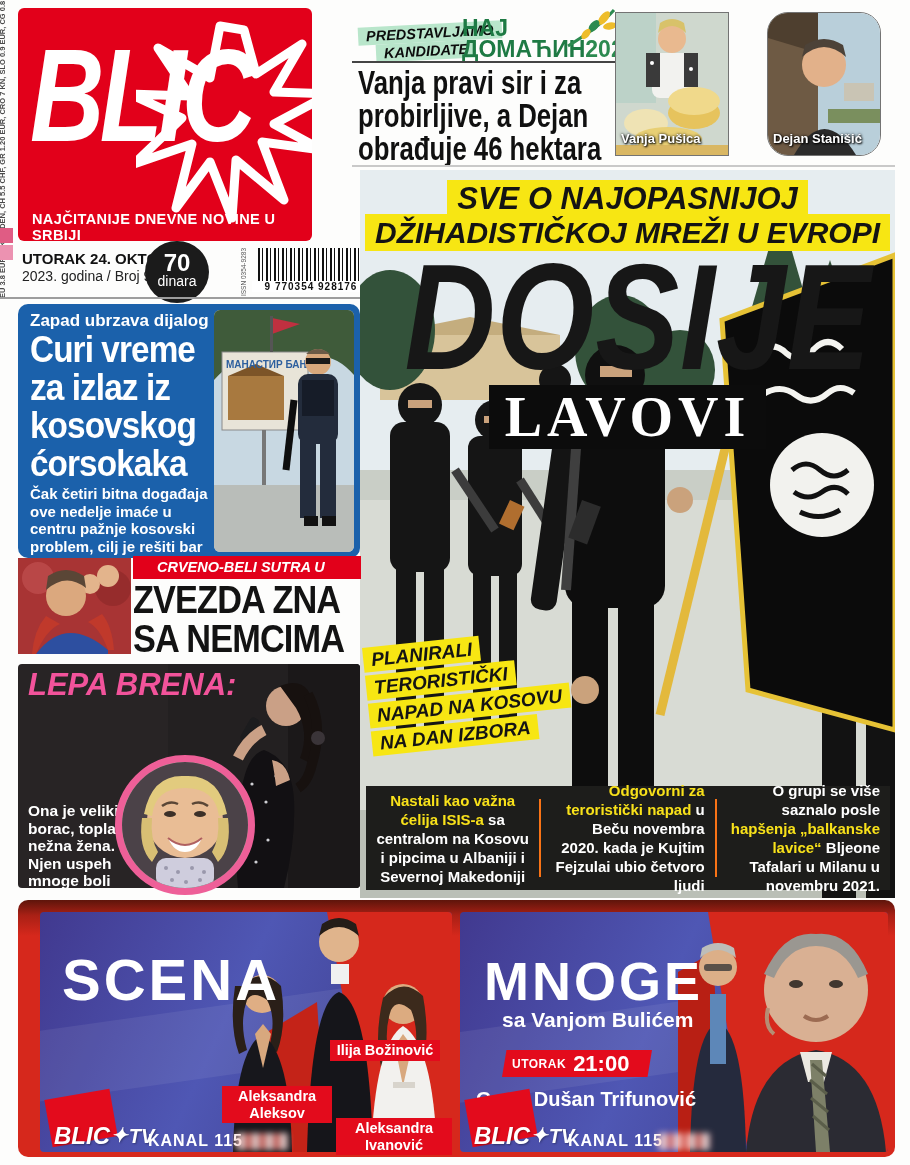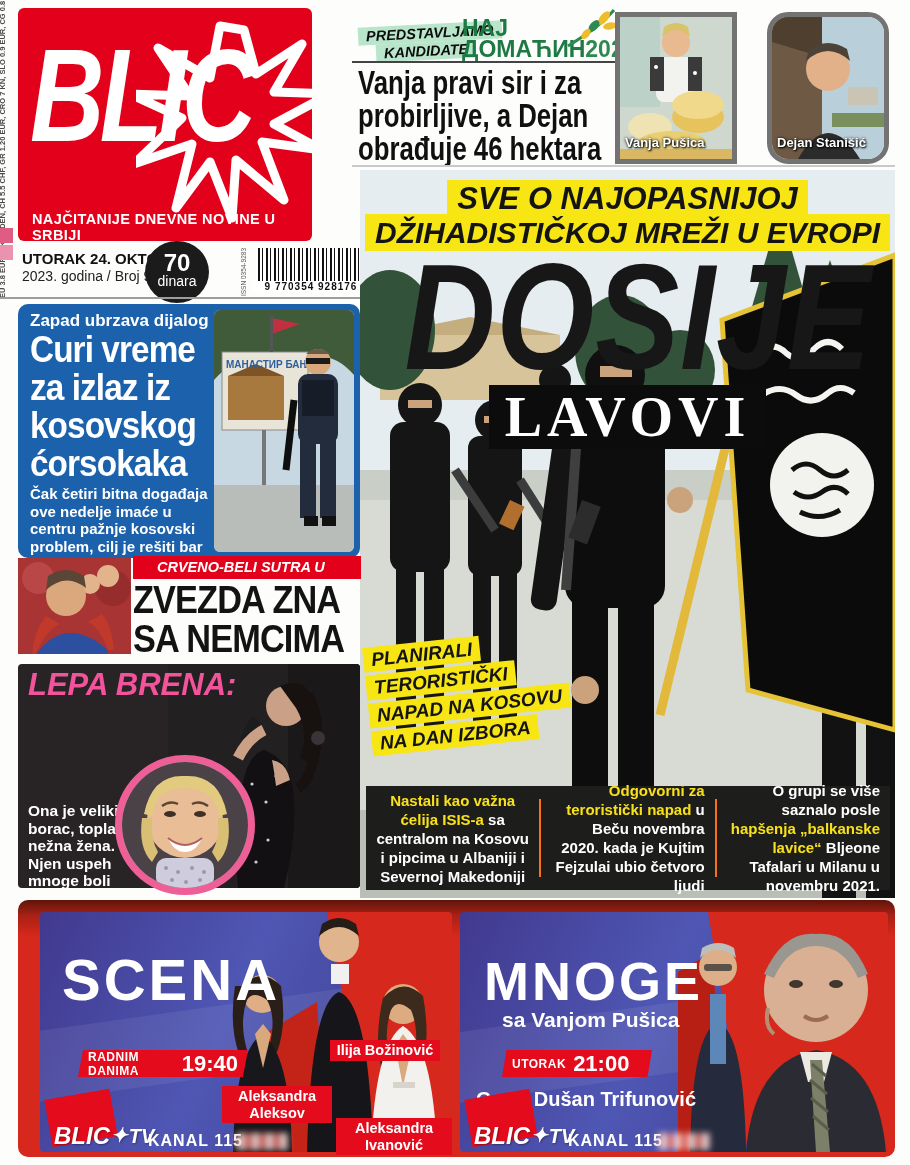--- a/index.html
+++ b/index.html
@@ -29,21 +29,21 @@
   #issn{left:240px;top:248px;font-size:6.5px;color:#555;writing-mode:vertical-rl;transform:rotate(180deg);}
   .rule{background:#9d9d9d;}
 
   
   .kickstrip{background:#b9e6cb;color:#0d0d0d;font-weight:900;font-style:italic;font-size:14.5px;
              padding:1px 8px;display:inline-block;transform:rotate(-3deg);}
   #brand-naj{left:462px;top:18px;color:#1e7a44;font-weight:900;font-size:23px;line-height:21px;letter-spacing:0;}
   #brand-year{color:#2c8a50;font-weight:900;font-size:23px;}
   #vanja-headline{left:358px;top:66px;font-weight:900;color:#101010;font-size:33px;line-height:33px;}
   .caption{color:#fff;font-weight:800;font-size:13px;text-shadow:0 0 3px #000,1px 1px 2px #000;}
-  .tophoto{border:5px solid #737373;overflow:hidden;}
+  .tophoto{border:1px solid #737373;overflow:hidden;}
 
   
   #feature-scene{left:360px;top:170px;width:535px;height:728px;overflow:hidden;}
   #topband{left:360px;top:180px;width:535px;text-align:center;}
   .yband{display:inline-block;background:#f7e613;color:#141414;font-weight:900;font-style:italic;
          padding:2px 10px 1px;line-height:34px;}
   #dosije{left:360px;top:252px;width:535px;text-align:center;font-style:italic;font-weight:900;
           color:#171717;font-size:150px;line-height:130px;letter-spacing:1px;}
   #dosije>span{display:inline-block;transform:scaleX(.84);transform-origin:center;}
   #subbars{left:360px;top:386px;width:535px;text-align:center;line-height:0;}
@@ -422,24 +422,20 @@
         <path d="M26 240 q2 -100 29 -118 q28 18 30 118 z" fill="#17171c"></path>
         <path d="M48 122 l8 -10 l8 10 l-8 34 z" fill="#d8a87e"></path>
 
         <circle cx="196" cy="92" r="20" fill="#dcab80"></circle>
         <path d="M176 86 q20 -22 40 -2 q8 44 -2 76 l-9 -4 q9 -34 -1 -58 q-14 -12 -20 0 q-9 26 1 60 l-9 4 q-10 -32 0 -76 z" fill="#3c2a1c"></path>
         <path d="M164 240 q4 -108 32 -126 q30 18 34 126 z" fill="#f2f1ee"></path>
         <path d="M188 134 l8 -12 l9 12 l-9 40 z" fill="#d8a87e"></path>
         <rect x="186" y="170" width="22" height="6" fill="#d8d4cc"></rect>
       </svg>
       <div class="tvtitle" style="left:22px;top:34px;font-size:58px;">SCENA</div>
-      <div class="redstrip" style="left:38px;top:138px;width:150px;height:27px;">
-        <span class="lbl">RADNIM DANIMA</span>
-        <span class="time">19:40</span>
-      </div>
       <div class="redsq" style="left:8px;top:182px;"></div>
       <div class="blictv" style="left:14px;top:210px;">
         <span>BLIC</span>
           <span class="star">✦</span>
           <span class="tv">TV</span>
       </div>
       <div class="kanal" style="left:108px;top:220px;">KANAL 115</div>
       <div class="blurpatch" style="left:196px;top:221px;"></div>
     </div>
 
@@ -471,21 +467,21 @@
         <polygon points="182,140 214,140 206,170 190,170" fill="#ece9e2"></polygon>
         <path d="M192 148 l12 0 l8 92 l-14 0 z" fill="#7d8068"></path>
         <g stroke="#5b5e4a" stroke-width="3">
             <line x1="194" y1="152" x2="208" y2="164"></line>
             <line x1="192" y1="168" x2="209" y2="182"></line>
             <line x1="193" y1="186" x2="210" y2="200"></line>
             <line x1="195" y1="204" x2="211" y2="218"></line>
           </g>
       </svg>
       <div class="tvtitle" style="left:24px;top:38px;font-size:54px;">MNOGE</div>
-      <div class="subtv" style="left:42px;top:96px;font-size:21px;">sa Vanjom Pušica</div>
+      <div class="subtv" style="left:42px;top:96px;font-size:21px;">sa Vanjom Bulićem</div>
       <div class="redstrip" style="left:42px;top:138px;width:130px;height:27px;">
         <span class="lbl">UTORAK</span>
         <span class="time">21:00</span>
       </div>
       <div class="subtv" style="left:16px;top:176px;font-size:20px;font-weight:800;">Gost: Dušan Trifunović</div>
       <div class="redsq" style="left:8px;top:182px;"></div>
       <div class="blictv" style="left:14px;top:210px;">
         <span>BLIC</span>
           <span class="star">✦</span>
           <span class="tv">TV</span>

